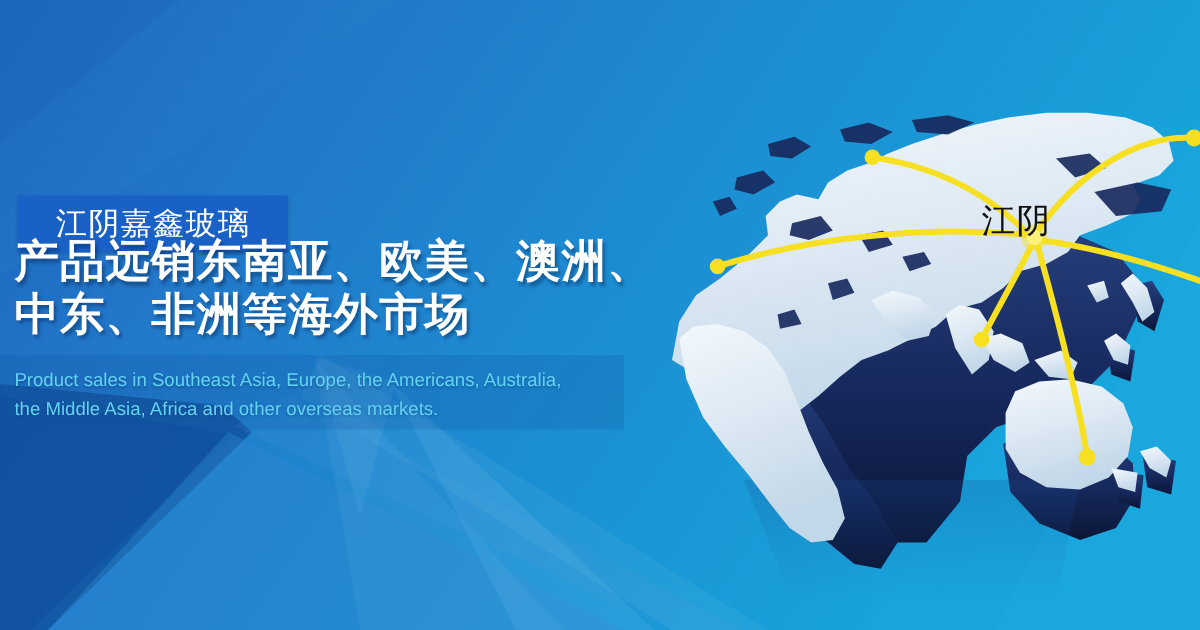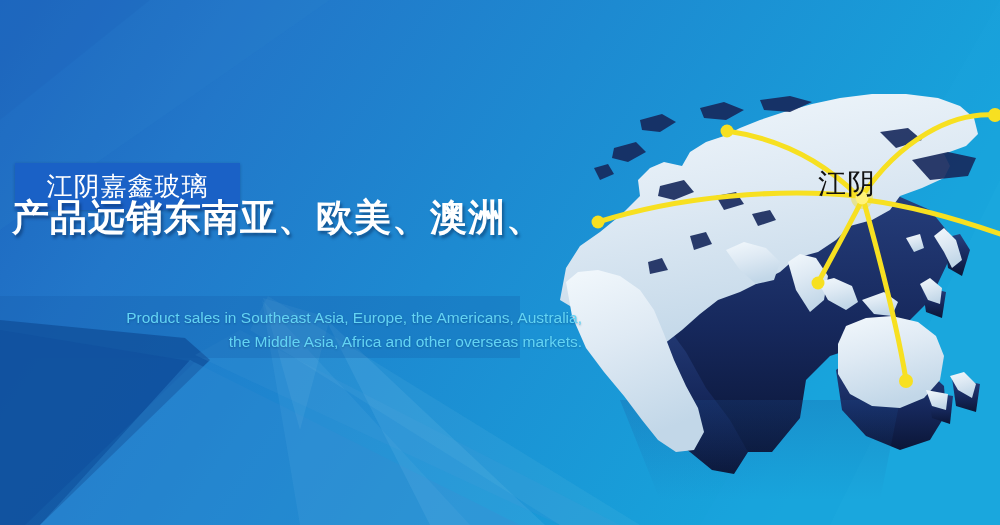--- a/index.html
+++ b/index.html
@@ -81,21 +81,20 @@
     top: 306px;
     width: 570px;
   }
   .subtitle-line {
     color: #63d4f4;
     font-size: 15.5px;
     line-height: 24px;
     white-space: nowrap;
     font-family: "Liberation Sans", "DejaVu Sans", sans-serif;
     text-shadow: 0 1px 2px rgba(6,40,90,0.35);
-    text-align: right;
   }
 </style>
 </head>
 <body>
 
 <div id="banner">
 
   <div class="facet" style="left:0;top:0;width:1000px;height:525px;">
     <svg width="1000" height="525" viewBox="0 0 1000 525">
       <defs>
@@ -254,20 +253,21 @@
               font-family:'DejaVu Sans','Liberation Sans',sans-serif;letter-spacing:1px;">江阴</div>
 
   <div id="text-block">
 
     <div id="brand-badge">
       <span id="brand-badge-label">江阴嘉鑫玻璃</span>
     </div>
 
     <div id="headline">
       <div class="headline-line">产品远销东南亚、欧美、澳洲、</div>
+      <div class="headline-line">中东、非洲等海外市场</div>
     </div>
 
     <div id="subtitle">
       <div class="subtitle-line">Product sales in Southeast Asia, Europe, the Americans, Australia,</div>
       <div class="subtitle-line">the Middle Asia, Africa and other overseas markets.</div>
     </div>
 
   </div>
 </div>
 

